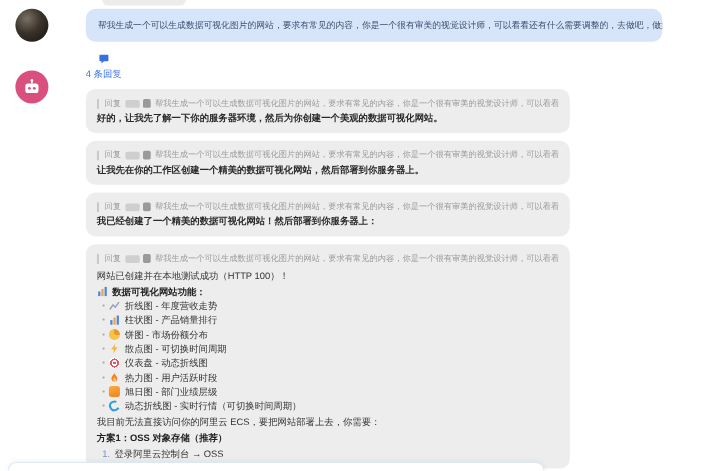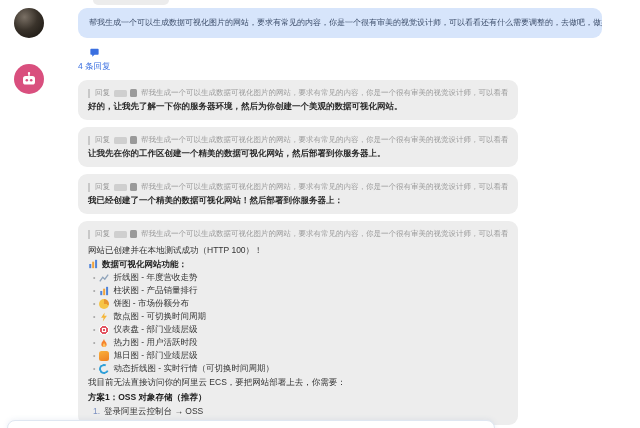--- a/index.html
+++ b/index.html
@@ -19,21 +19,21 @@
   .qbar{width:2px;height:9px;background:#c8c8c8;margin-right:5px;flex:none;}
   .qlabel{margin-right:4px;flex:none;}
   .redact{display:inline-block;border-radius:1.5px;filter:blur(0.6px);flex:none;}
   .r1{width:13px;height:7px;background:#cfcfcf;margin-right:3px;}
   .r2{width:7px;height:8px;background:#9a9a9a;margin-right:4px;}
   .qtext{overflow:hidden;}
   .reply{margin-top:2px;font-size:8.5px;font-weight:bold;color:#2a2a2a;line-height:12px;}
   .status{margin-top:6px;font-size:8.5px;color:#333;line-height:11px;}
   .ftitle{margin-top:3px;font-weight:bold;font-size:8.5px;color:#222;display:flex;align-items:flex-start;gap:4px;line-height:11px;}
   ul.features{list-style:none;margin:2px 0 0;padding:0 0 0 5px;}
-  ul.features li{display:flex;align-items:center;gap:4px;font-size:8.5px;color:#333;line-height:11px;margin-top:2px;}
+  ul.features li{display:flex;align-items:flex-start;gap:4px;font-size:8.5px;color:#333;line-height:11px;margin-top:2px;}
   .dot{color:#a8a8a8;font-size:7px;flex:none;}
   .ic{width:10px;height:10px;flex:none;display:inline-block;box-sizing:border-box;}
   .ic svg{display:block;width:100%;height:100%;}
   .ic-pie{border-radius:50%;background:conic-gradient(#e8972d 0 28%,#f6c445 28% 100%);}
   .ic-gauge{border-radius:50%;background:radial-gradient(circle,#e25563 0 18%,#fff 18% 36%,#e25563 36% 58%,#fff 58% 78%,#e25563 78% 100%);}
   .ic-sun{border-radius:2.5px;background:linear-gradient(160deg,#f9b03d,#ee7f22);}
   .ic-wave{border-radius:50%;border:2.5px solid #2e9fd8;border-right-color:transparent;transform:rotate(-20deg);}
   .deploy-title{margin-top:10px;font-weight:bold;font-size:8.5px;color:#222;line-height:11px;}
   .deploy-intro{margin-top:3px;font-size:8.5px;color:#333;line-height:11px;}
   .plan-title{margin-top:4px;font-weight:bold;font-size:8.5px;color:#222;line-height:11px;}
@@ -164,21 +164,21 @@
           <span class="ic">
               <svg viewBox="0 0 12 12">
                 <path d="M6.8 0.5 L2.5 7 L5.5 7 L4.5 11.5 L9.5 4.5 L6.3 4.5 Z" fill="#f5b63a"></path>
               </svg>
             </span>
           <span>散点图 - 可切换时间周期</span>
         </li>
         <li>
           <span class="dot">•</span>
           <span class="ic ic-gauge"></span>
-          <span>仪表盘 - 部门业绩层级</span>
+          <span>仪表盘 - 动态折线图</span>
         </li>
         <li>
           <span class="dot">•</span>
           <span class="ic">
               <svg viewBox="0 0 12 12">
                 <path d="M6 0.8 C6 3 2.8 4.2 2.8 7.4 a3.2 3.2 0 0 0 6.4 0 C9.2 4.6 6 3.4 6 0.8 Z" fill="#f5822d"></path>
                 <path d="M6 5.5 C6 7 4.6 7.4 4.6 9 a1.7 1.7 0 0 0 3.4 0 C8 7.6 6 7 6 5.5 Z" fill="#fcc55f"></path>
               </svg>
             </span>
           <span>热力图 - 用户活跃时段</span>

